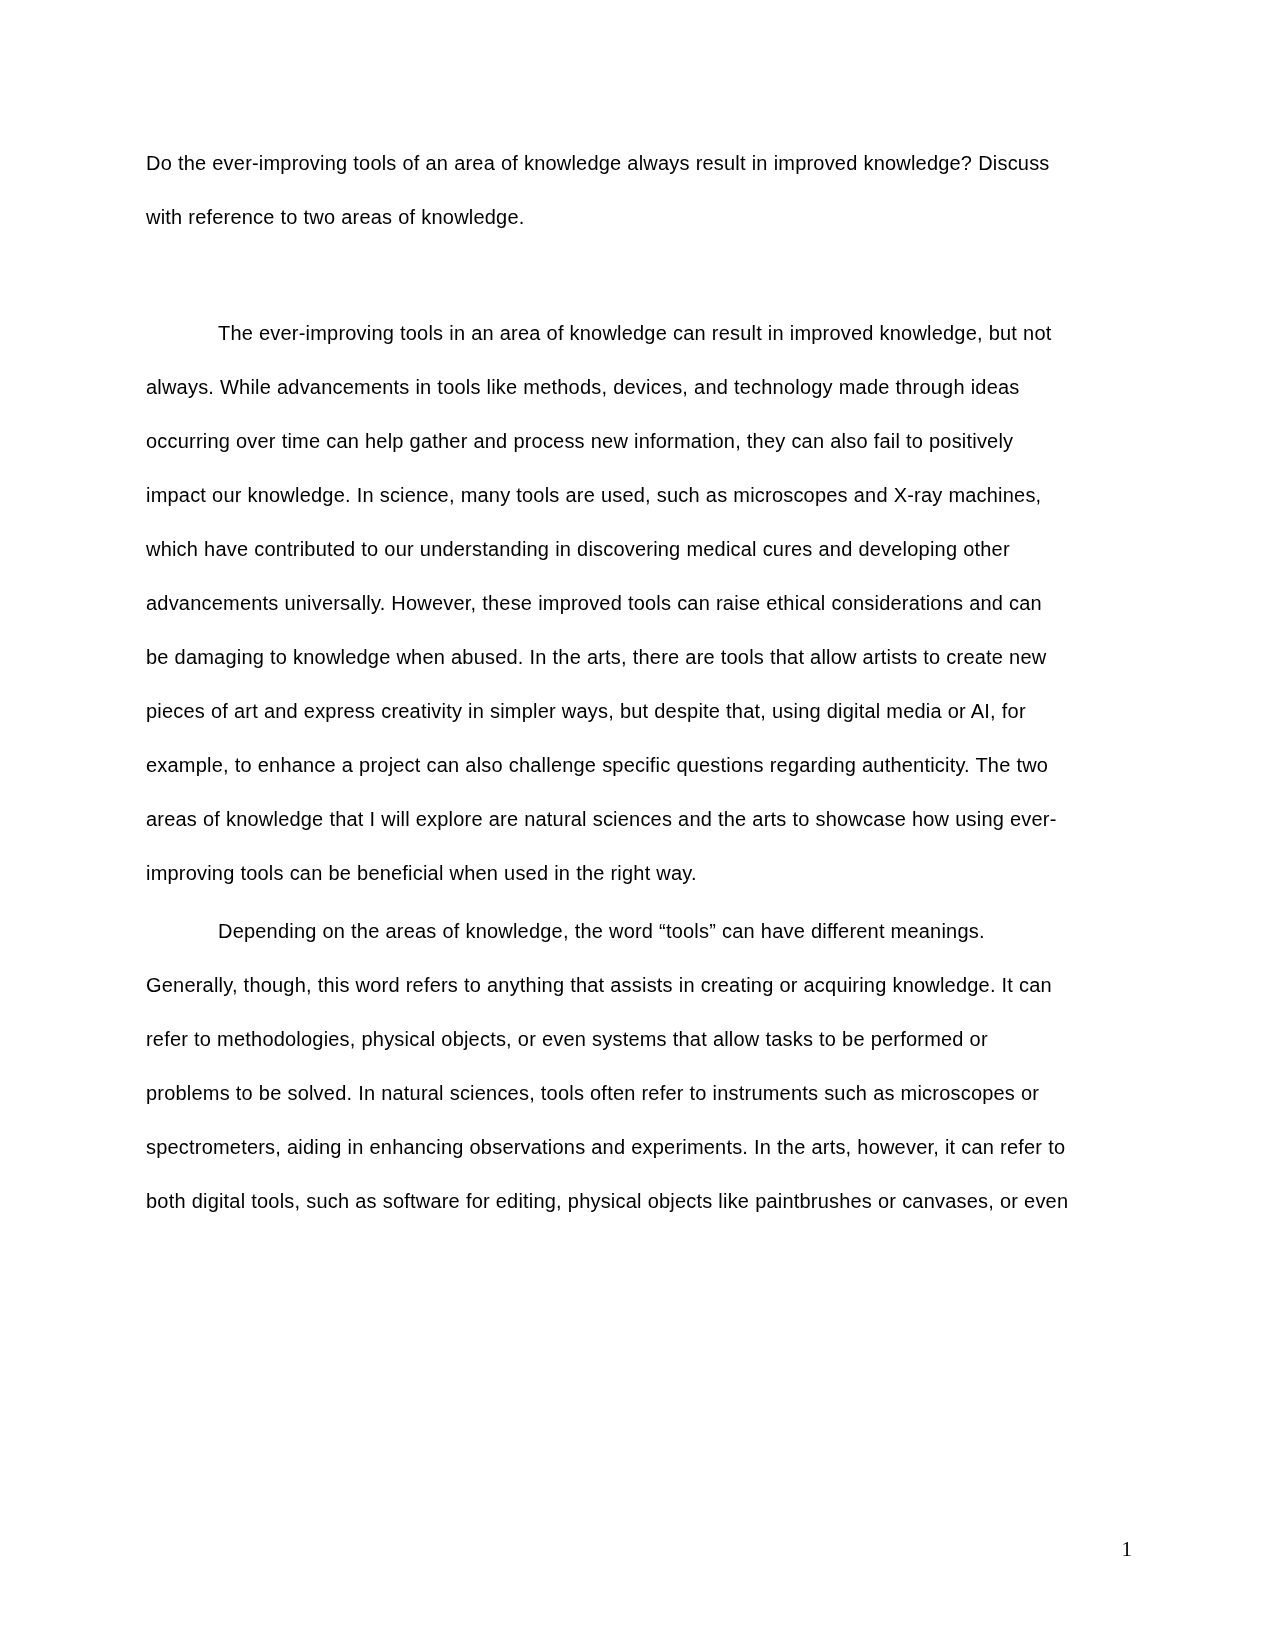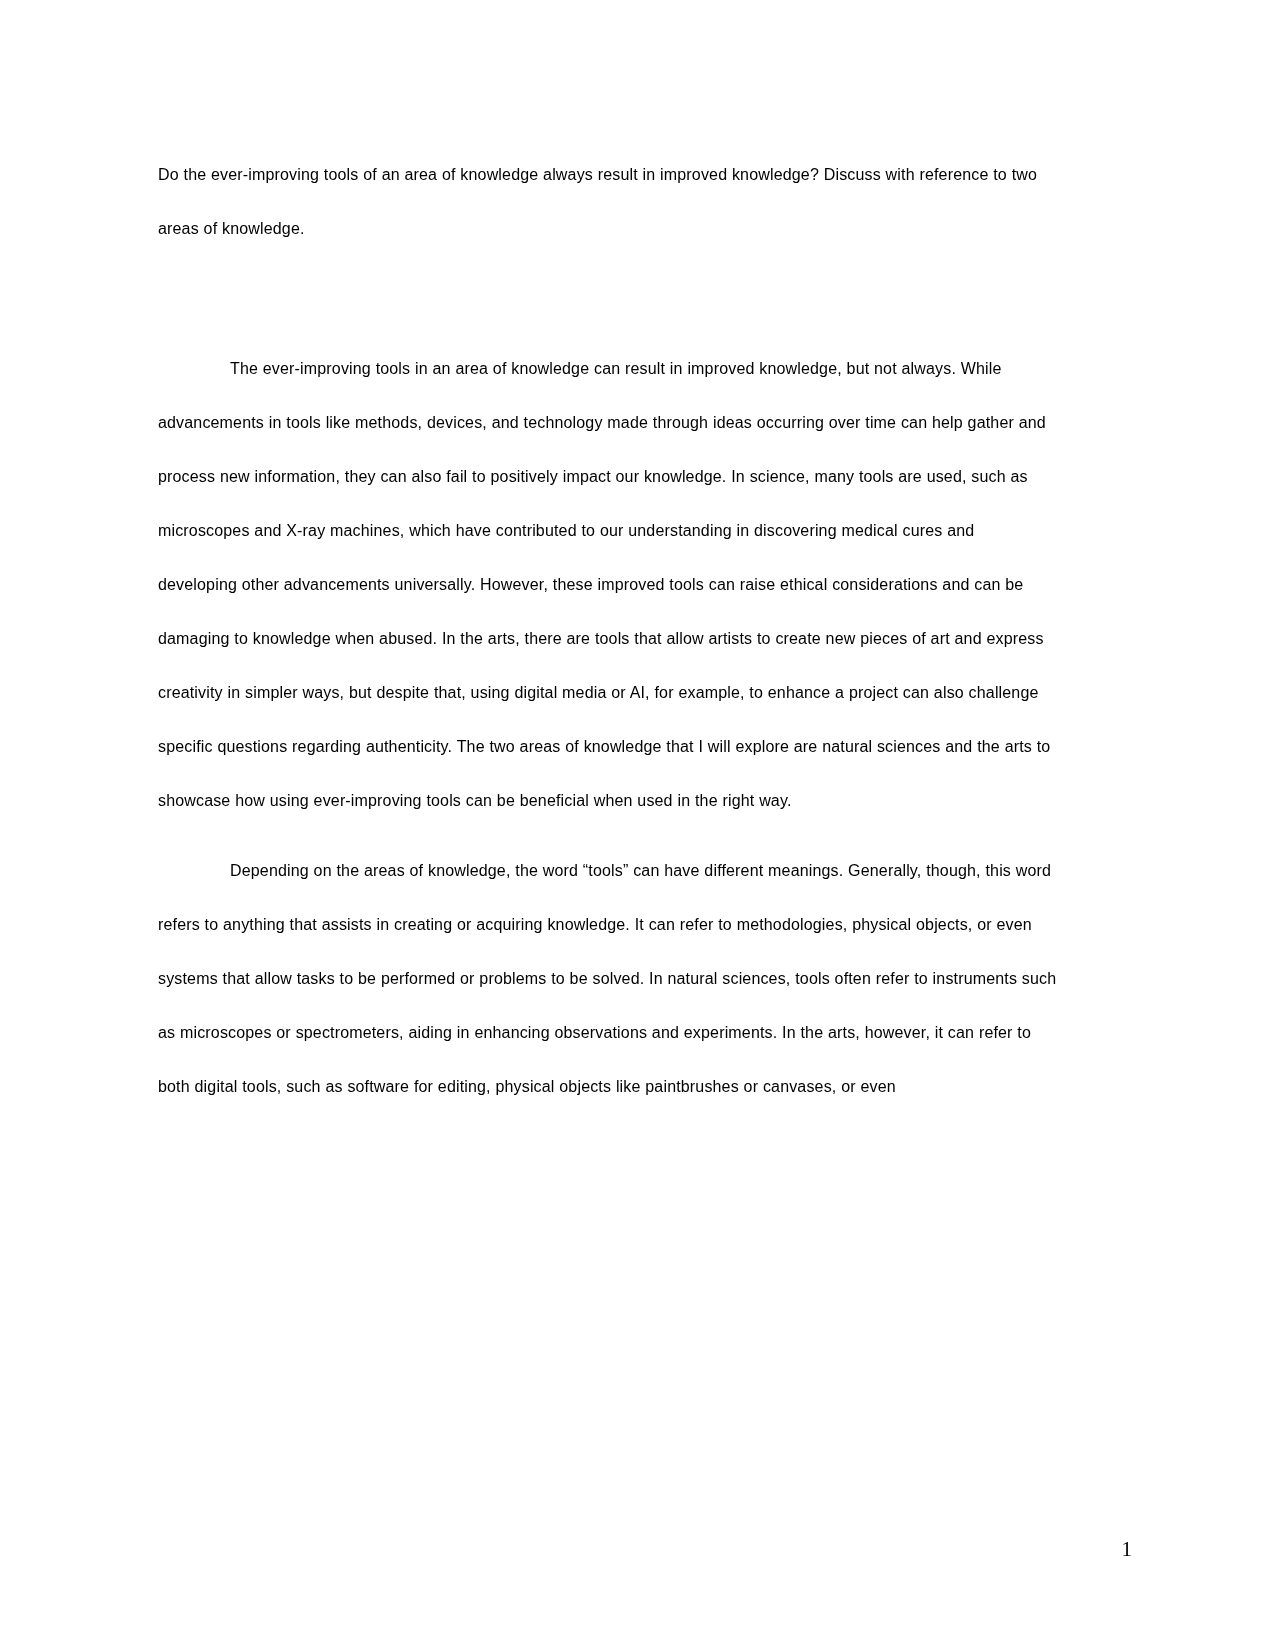--- a/index.html
+++ b/index.html
@@ -16,23 +16,23 @@
     box-sizing: border-box;
     overflow: hidden;
   }
   .text-column {
     position: absolute;
     left: 142px;
     top: 132px;
     width: 932px;
   }
   .para {
-    margin: 16px;
+    margin: 4px;
     font-family: "Liberation Sans", sans-serif;
-    font-size: 16px;
+    font-size: 20px;
     line-height: 54px;
     color: #000000;
     text-align: left;
     letter-spacing: 0.01em;
     word-spacing: 0.01em;
   }
   .para.prompt {
     text-indent: 0;
   }
   .para.body {

